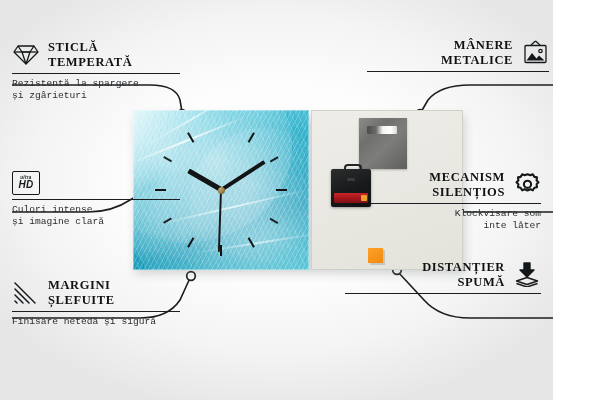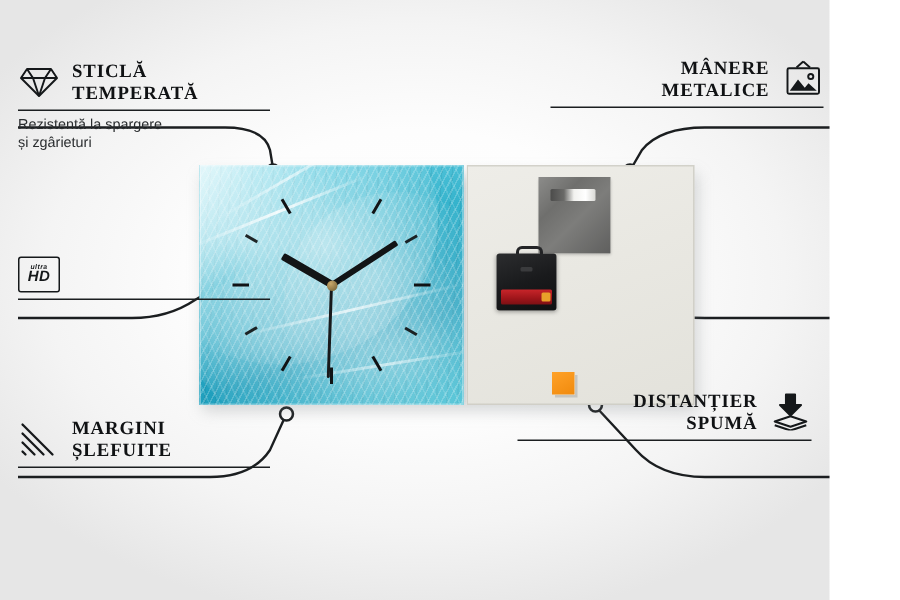--- a/index.html
+++ b/index.html
@@ -243,21 +243,21 @@
     color: #101214;
     white-space: pre-line;
   }
   .callout.right .title { text-align: right; }
   .callout .rule {
     height: 1.4px;
     background: #1b1e20;
     margin: 3px 0 4px 0;
   }
   .callout .desc {
-    font-family: Liberation Sans, sans-serif;
+    font-family: Liberation Mono, monospace;
     font-size: 9.6px;
     line-height: 1.26;
     color: #2a2d2f;
     white-space: pre-line;
   }
   .callout.right .desc { text-align: right; }
 
   .ico {
     flex: 0 0 auto;
     width: 28px;
@@ -394,58 +394,80 @@
   <div class="callout left" id="co-print">
     <div class="head">
       <span class="ico">
         <span class="hdbox">
           <span class="ultra">ultra</span>
           <span class="hd">HD</span>
         </span>
       </span>
     </div>
     <div class="rule"></div>
+    <div class="desc">Culori intense
+și imagine clară</div>
   </div>
 
   <div class="callout left" id="co-edges">
     <div class="head">
       <span class="ico">
         <svg width="26" height="24" viewBox="0 0 26 24">
           <g stroke="#15181a" stroke-width="1.5" stroke-linecap="round">
             <line x1="2" y1="2" x2="22" y2="22"></line>
             <line x1="2" y1="8" x2="16" y2="22"></line>
             <line x1="2" y1="14" x2="10" y2="22"></line>
             <line x1="2" y1="20" x2="4" y2="22"></line>
           </g>
         </svg>
       </span>
       <span class="title">MARGINI
 ȘLEFUITE</span>
     </div>
     <div class="rule"></div>
+    <div class="desc">Finisare netedă și sigură</div>
   </div>
 
   <div class="callout right" id="co-hooks">
     <div class="head">
       <span class="title">MÂNERE
 METALICE</span>
       <span class="ico">
         <svg width="27" height="25" viewBox="0 0 27 25">
           <g fill="none" stroke="#15181a" stroke-width="1.3" stroke-linejoin="round">
             <path d="M13.5,1 L9,5 M13.5,1 L18,5"></path>
             <rect x="3" y="5.5" width="21" height="17" rx="1"></rect>
             <circle cx="18.5" cy="11" r="1.7"></circle>
             <path d="M4.5,20.5 L10,13 L14.5,18.5 L17,15.5 L22.5,20.5 Z" fill="#15181a" stroke="none"></path>
           </g>
         </svg>
       </span>
     </div>
     <div class="rule"></div>
   </div>
 
+  <div class="callout right" id="co-mech">
+    <div class="head">
+      <span class="title">MECANISM
+SILENȚIOS</span>
+      <span class="ico">
+        <svg width="27" height="26" viewBox="0 0 27 26">
+          <g fill="none" stroke="#15181a" stroke-width="2.1" stroke-linejoin="round">
+            <path d="M13.5,2.2
+                     l2.9,1.1 2.4,-1.0 1.6,2.6 2.6,0.5 -0.4,3.0 1.9,1.9 -1.9,1.9 0.4,3.0 -2.6,0.5 -1.6,2.6 -2.4,-1.0 -2.9,1.1
+                     -2.9,-1.1 -2.4,1.0 -1.6,-2.6 -2.6,-0.5 0.4,-3.0 -1.9,-1.9 1.9,-1.9 -0.4,-3.0 2.6,-0.5 1.6,-2.6 2.4,1.0 Z"></path>
+            <circle cx="13.5" cy="12.3" r="3.6"></circle>
+          </g>
+        </svg>
+      </span>
+    </div>
+    <div class="rule"></div>
+    <div class="desc">Klockvisare som
+inte låter</div>
+  </div>
 
   <div class="callout right" id="co-spacer">
     <div class="head">
       <span class="title">DISTANȚIER
 SPUMĂ</span>
       <span class="ico">
         <svg width="26" height="25" viewBox="0 0 26 25">
           <g stroke="#15181a" stroke-width="1.4" fill="none" stroke-linejoin="round">
             <path d="M10,1 h6 v7 h4 l-7,7 -7,-7 h4 Z" fill="#15181a"></path>
             <path d="M13,15.5 L23.5,19 L13,22.5 L2.5,19 Z"></path>

